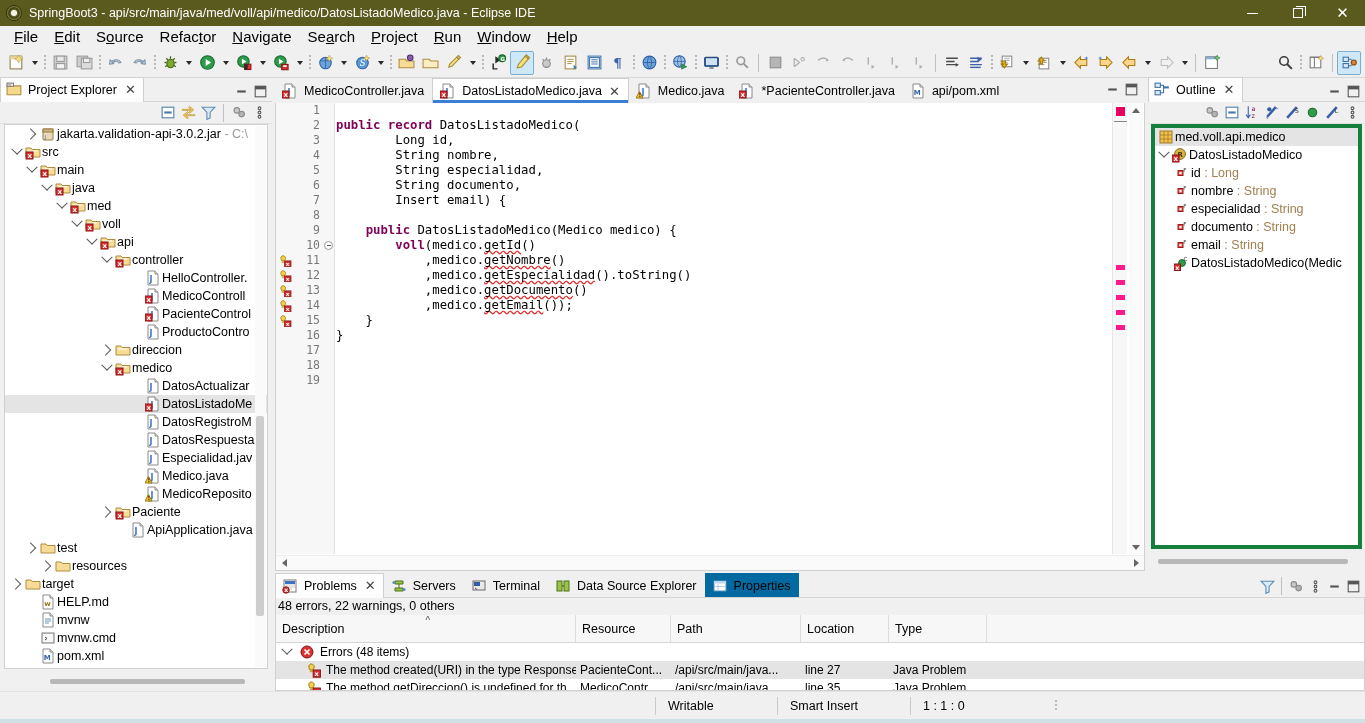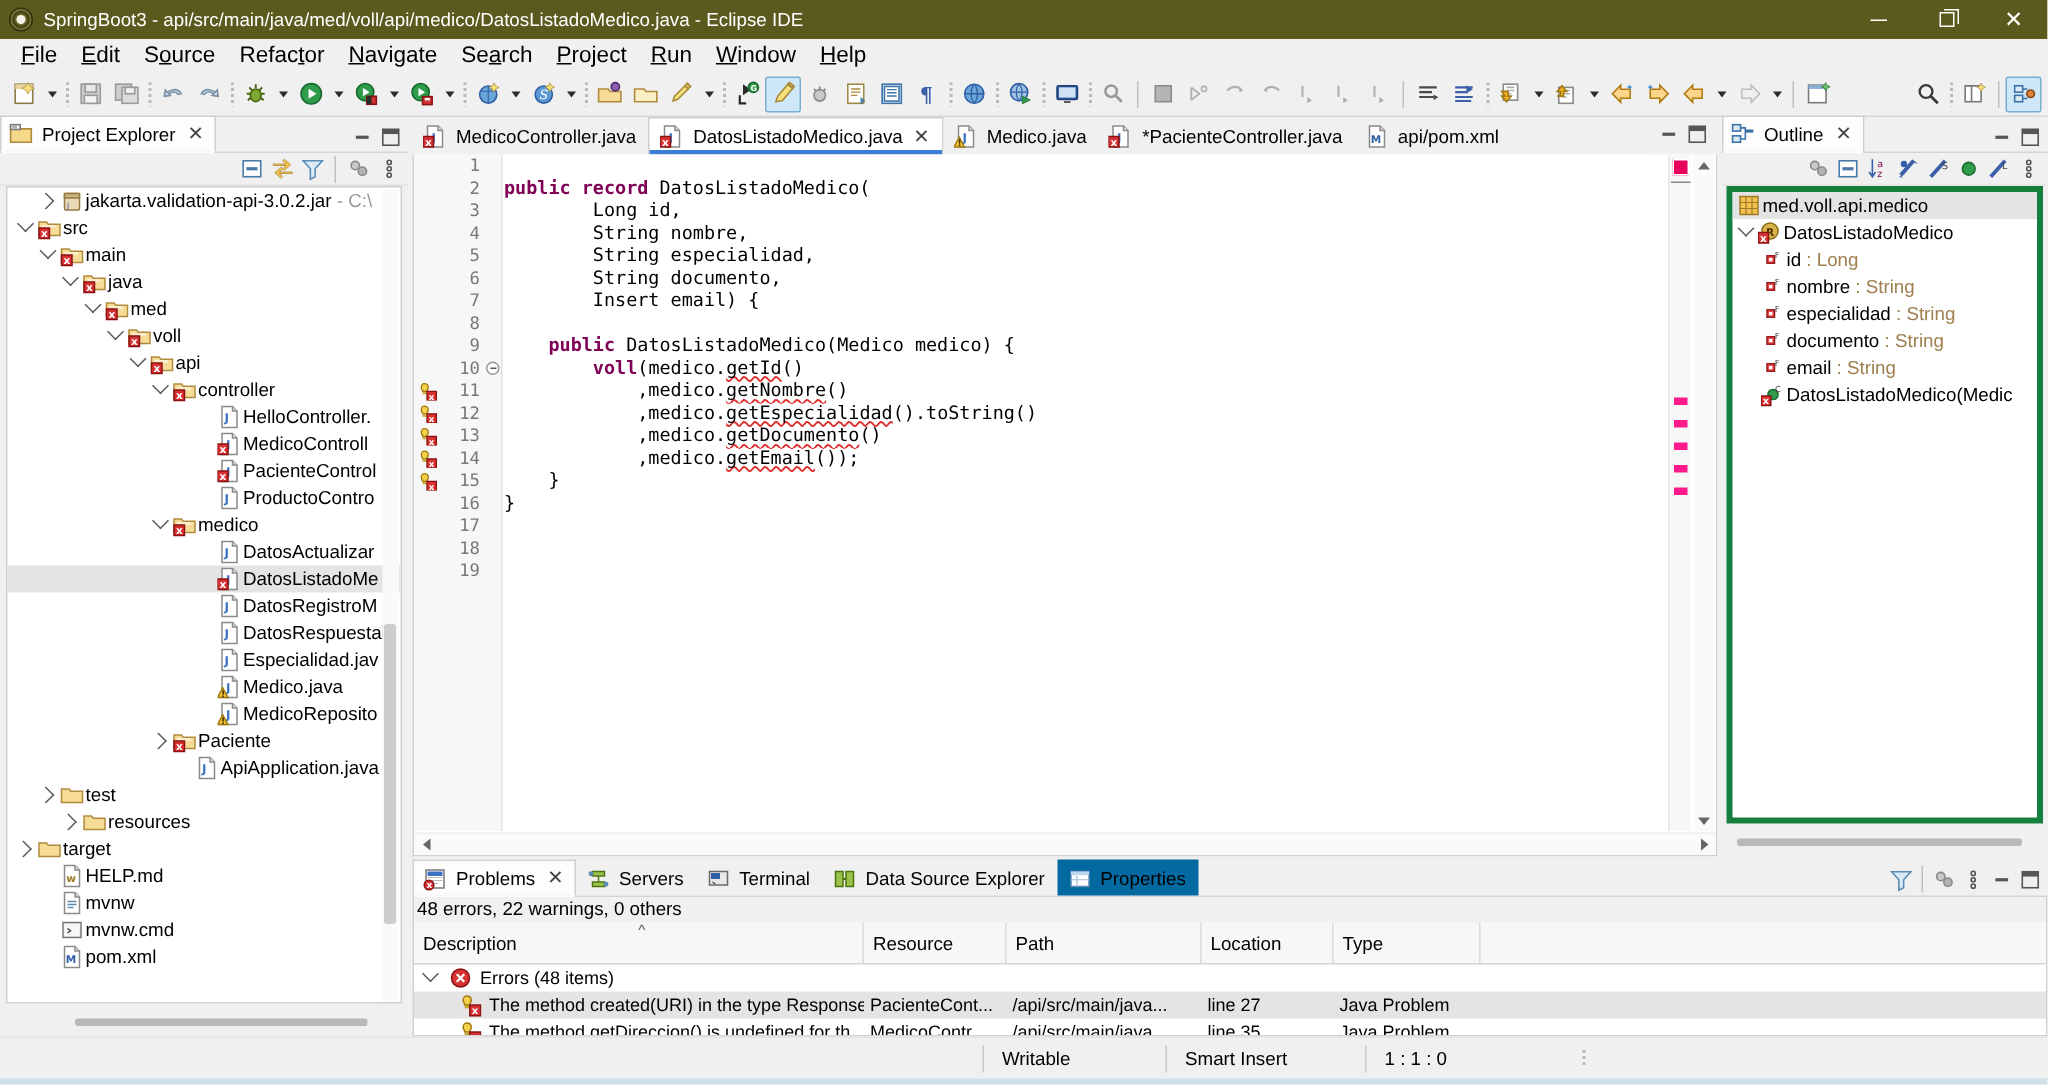--- a/index.html
+++ b/index.html
@@ -736,20 +736,31 @@
                 <svg width="16" height="16" viewBox="0 0 16 16">
                   <path d="M3 1h7l3 3v11H3z" fill="#fff" stroke="#8a8a8a"></path>
                   <path d="M10 1v3h3" fill="#e0e0e0" stroke="#8a8a8a"></path>
                   <text x="4.6" y="11.5" font-size="8" fill="#3b72c4" font-family="DejaVu Sans" font-weight="bold">J</text>
                 </svg>
               </span>
               <span class="tlabel">ProductoContro</span>
             </div>
             <div class="tree-row">
               <span style="display: inline-block; flex: 0 0 auto; width: 95px;"></span>
+              <span class="twisty closed"></span>
+              <span class="ticon">
+                <svg width="16" height="16" viewBox="0 0 16 16">
+                  <path d="M1 4h5l1.2 1.5H15V13H1z" fill="#f7dc98" stroke="#b08b3e"></path>
+                  <path d="M3 6h9v2H3z" fill="#fff" opacity=".5"></path>
+                </svg>
+              </span>
+              <span class="tlabel">direccion</span>
+            </div>
+            <div class="tree-row">
+              <span style="display: inline-block; flex: 0 0 auto; width: 95px;"></span>
               <span class="twisty open"></span>
               <span class="ticon">
                 <svg width="16" height="16" viewBox="0 0 16 16">
                   <path d="M1 4h5l1.2 1.5H15V13H1z" fill="#f7dc98" stroke="#b08b3e"></path>
                   <path d="M3 6h9v2H3z" fill="#fff" opacity=".5"></path>
                   <rect x="1" y="8" width="7" height="7" fill="#d93232" stroke="#8a1212"></rect>
                   <text x="2.4" y="14" font-size="7" fill="#fff" font-family="DejaVu Sans" font-weight="bold">x</text>
                 </svg>
               </span>
               <span class="tlabel">medico</span>

